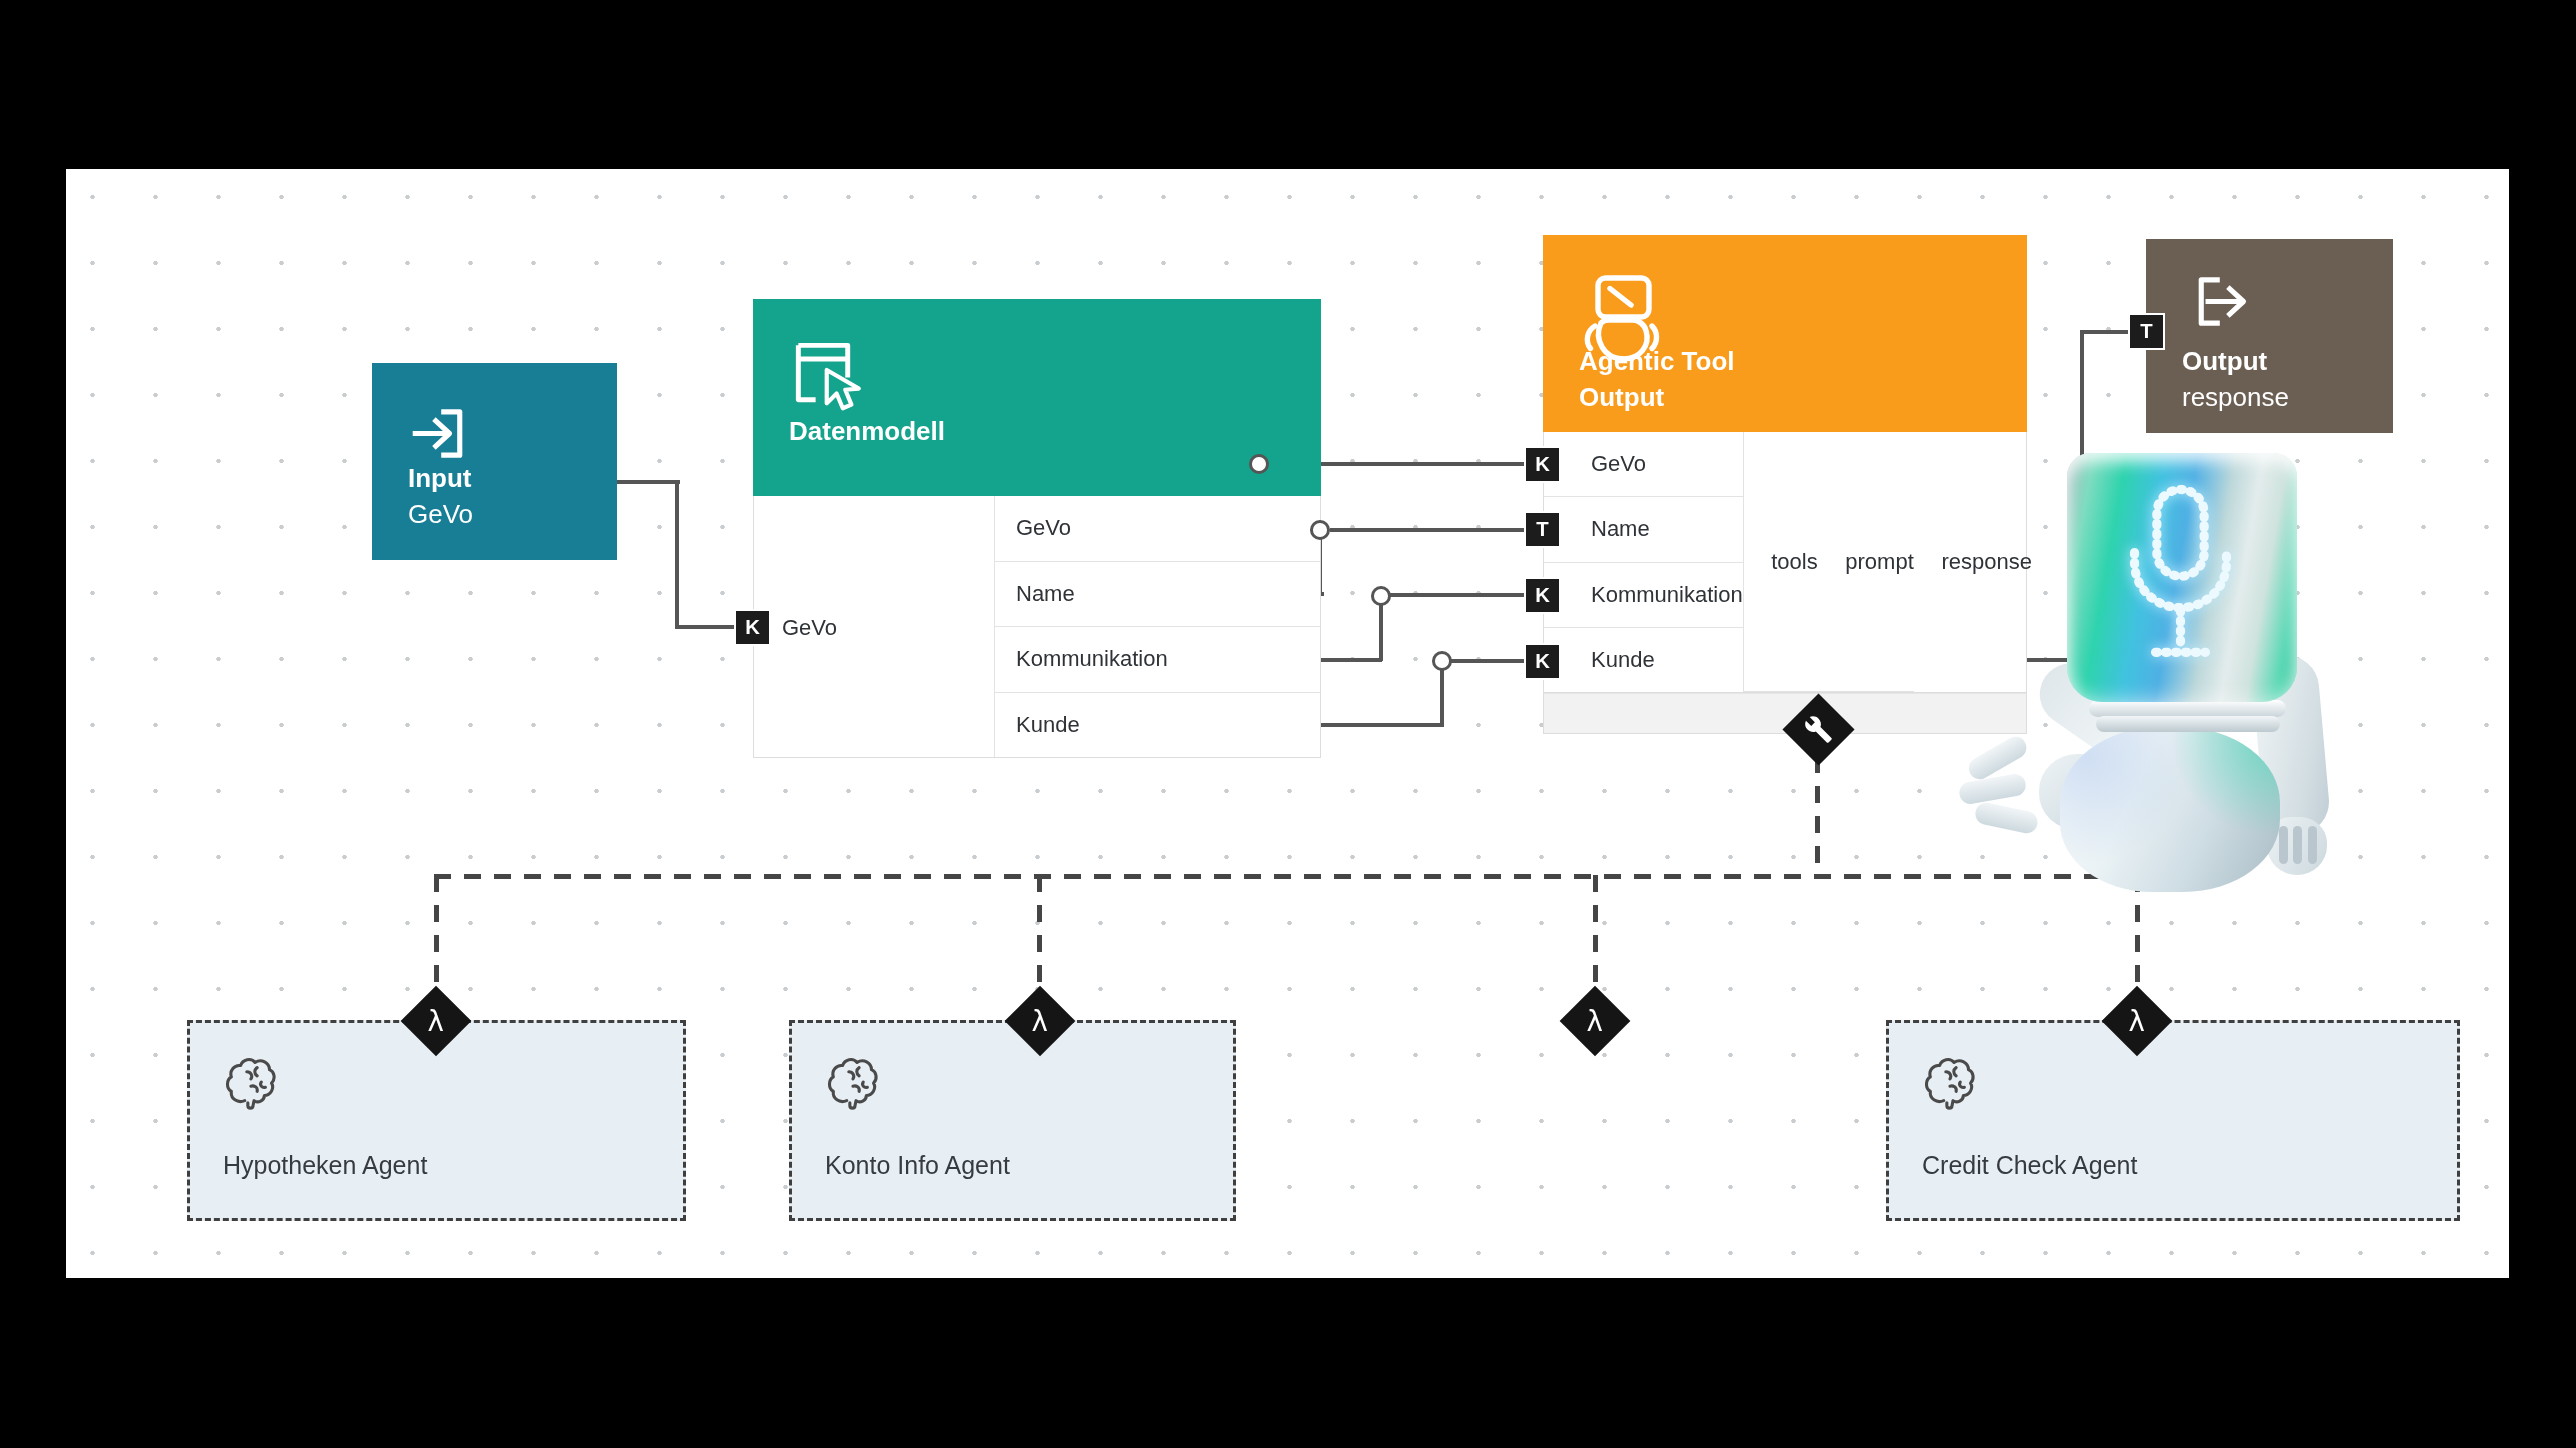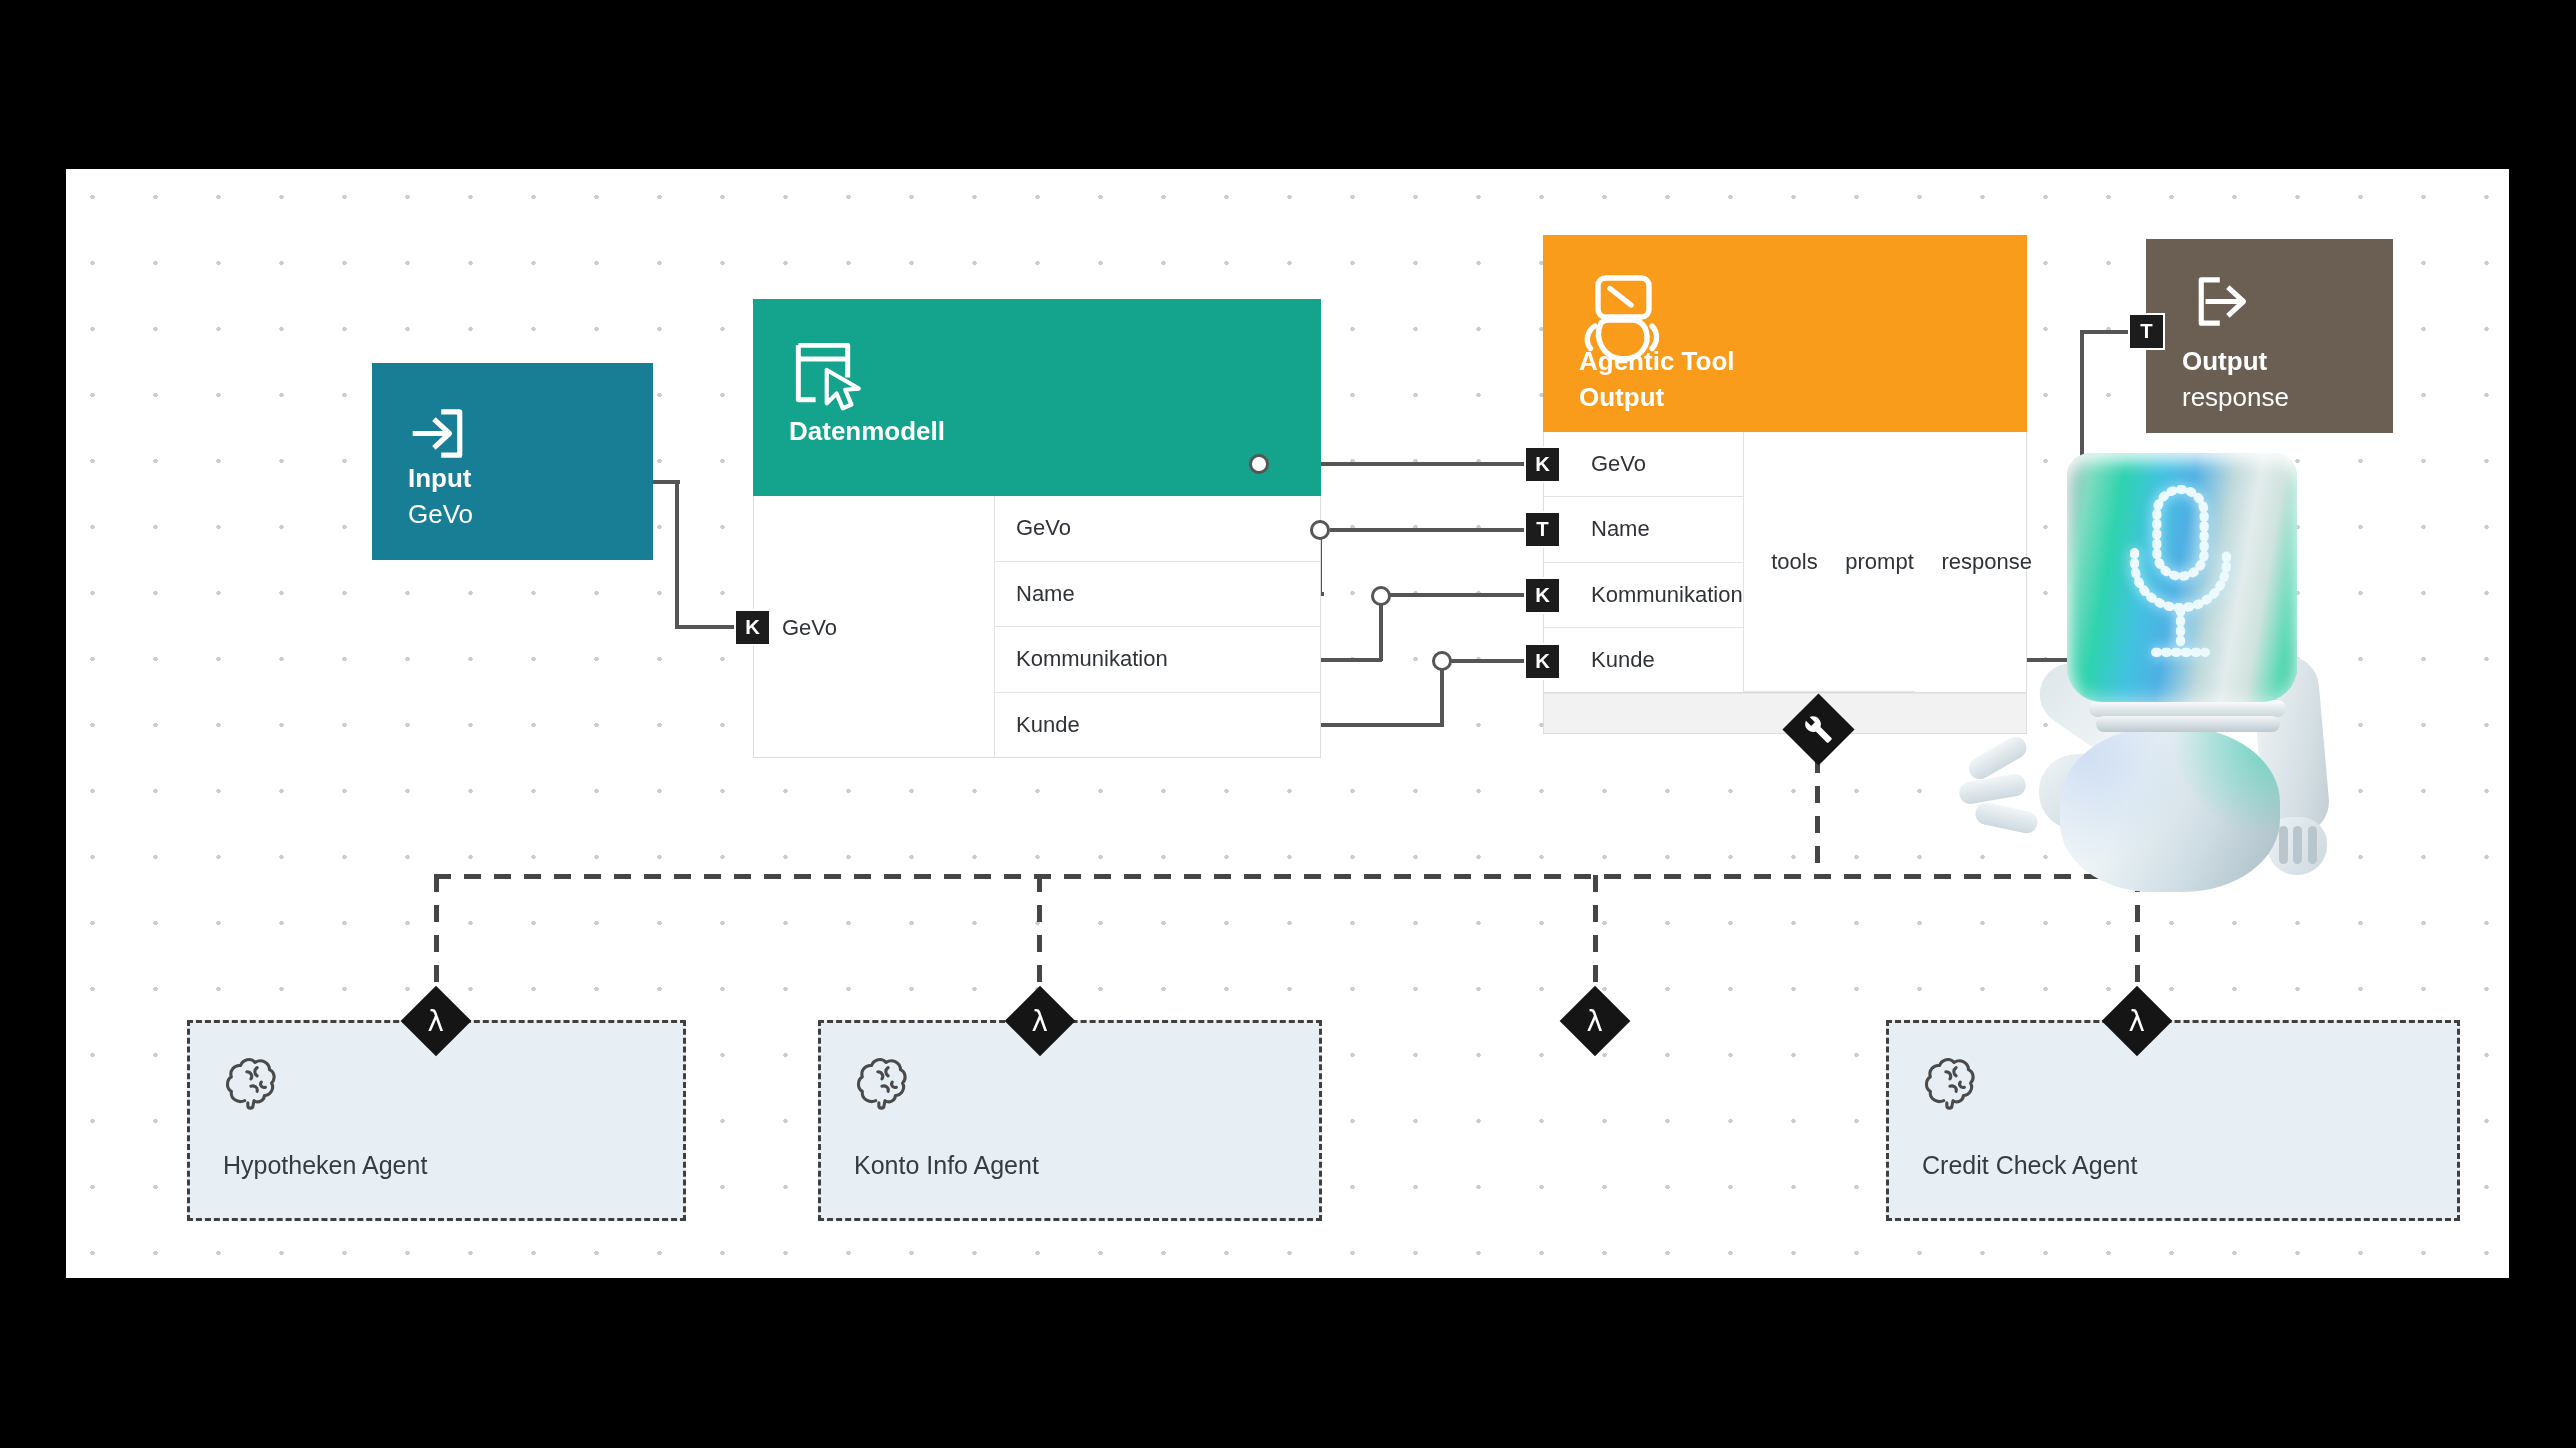--- a/index.html
+++ b/index.html
@@ -138,21 +138,21 @@
     <div class="wire v" style="left:2014px;top:163px;height:328px"></div>
     <div class="wire h" style="left:2014px;top:161px;width:50px"></div>
 
     <div class="dash v" style="left:1749px;top:587px;height:119px"></div>
     <div class="dash h" style="left:368px;top:705px;width:1706px"></div>
     <div class="dash v" style="left:368px;top:706px;height:121px"></div>
     <div class="dash v" style="left:971px;top:706px;height:121px"></div>
     <div class="dash v" style="left:1527px;top:706px;height:121px"></div>
     <div class="dash v" style="left:2069px;top:706px;height:121px"></div>
 
-    <div class="node simple-node" style="left:306px;top:194px;width:281px;height:197px;background:var(--input_teal)">
+    <div class="node simple-node" style="left:306px;top:194px;width:245px;height:197px;background:var(--input_teal)">
       <span class="node-icon">
         <svg width="73" height="73" viewBox="0 0 64 64" fill="none" stroke="#fff" stroke-width="4.5" stroke-linejoin="round" stroke-linecap="square">
           <path d="M34 13 h14 v38 h-14"></path>
             <path d="M9 32 h27"></path>
             <path d="M27 21 l12 11 -12 11" fill="none"></path>
         </svg>
       </span>
       <div class="node-caption">
         <span class="b">Input</span>
         <span class="r">GeVo</span>
@@ -272,21 +272,21 @@
 
     <div class="agent-box" style="left:121px;width:499px">
       <span class="agent-brain">
         <svg width="66" height="66" viewBox="0 0 64 64" fill="none" stroke="#4a4a4a" stroke-width="3" stroke-linejoin="round" stroke-linecap="round">
           <path d="M24 52 c-7 3 -14 -2 -13 -9 c-5 -3 -5 -11 0 -14 c-2 -6 3 -12 9 -11 c2 -6 10 -8 14 -3 c6 -4 14 0 14 7 c5 2 6 9 2 13 c3 5 -1 12 -7 12 c0 5 -6 8 -10 5 l-1 5 c0 3 -5 3 -5 0 l0 -3"></path>
           <path d="M26 24 c4 0 6 4 4 7 M36 20 c-3 2 -3 6 0 8 M30 38 c3 -1 7 1 6 5 M40 34 c-2 3 1 6 4 5"></path>
         </svg>
       </span>
       <span class="agent-label">Hypotheken Agent</span>
     </div>
-    <div class="agent-box" style="left:752px;width:504px">
+    <div class="agent-box" style="left:723px;width:447px">
       <span class="agent-brain">
         <svg width="66" height="66" viewBox="0 0 64 64" fill="none" stroke="#4a4a4a" stroke-width="3" stroke-linejoin="round" stroke-linecap="round">
           <path d="M24 52 c-7 3 -14 -2 -13 -9 c-5 -3 -5 -11 0 -14 c-2 -6 3 -12 9 -11 c2 -6 10 -8 14 -3 c6 -4 14 0 14 7 c5 2 6 9 2 13 c3 5 -1 12 -7 12 c0 5 -6 8 -10 5 l-1 5 c0 3 -5 3 -5 0 l0 -3"></path>
           <path d="M26 24 c4 0 6 4 4 7 M36 20 c-3 2 -3 6 0 8 M30 38 c3 -1 7 1 6 5 M40 34 c-2 3 1 6 4 5"></path>
         </svg>
       </span>
       <span class="agent-label">Konto Info Agent</span>
     </div>
     <div class="agent-box" style="left:1820px;width:574px">
       <span class="agent-brain">

